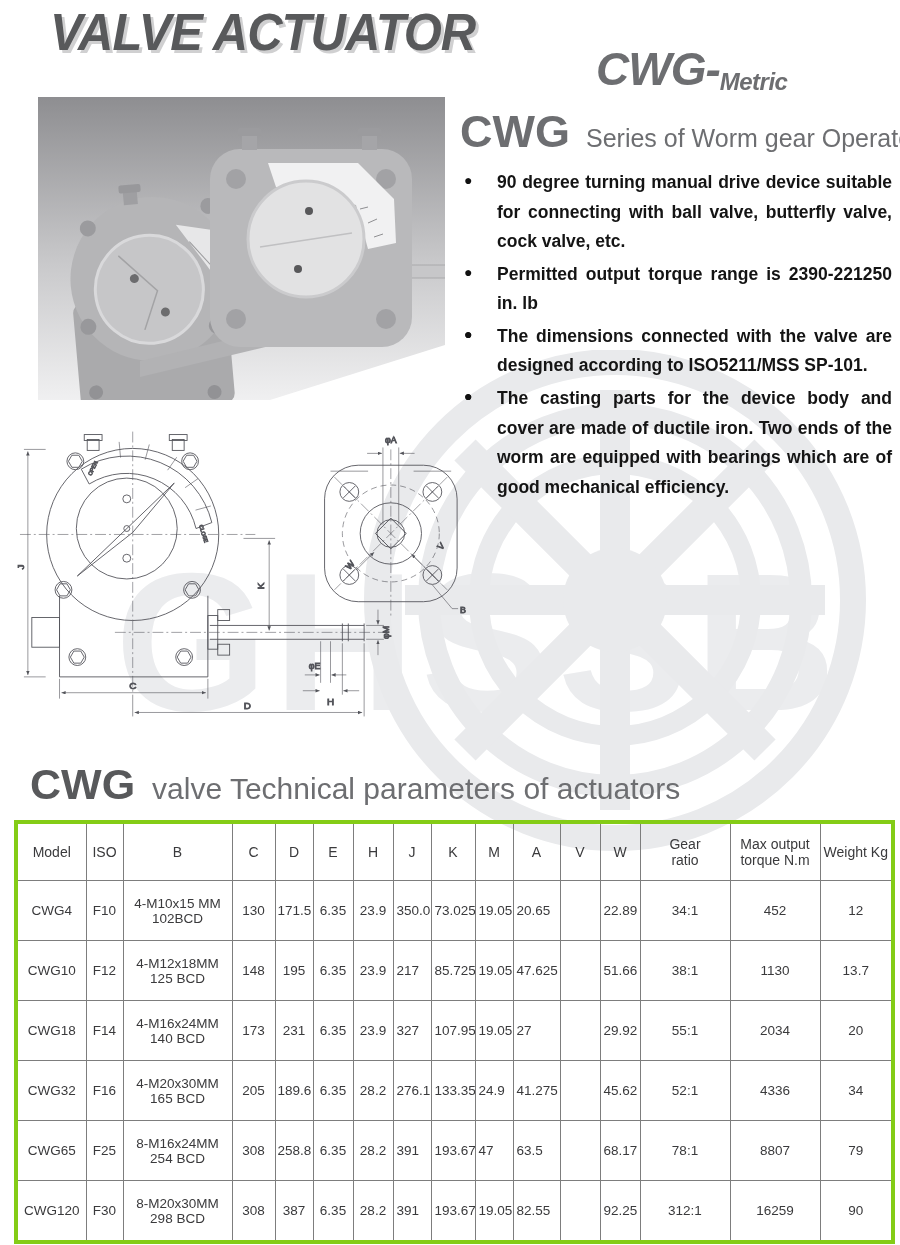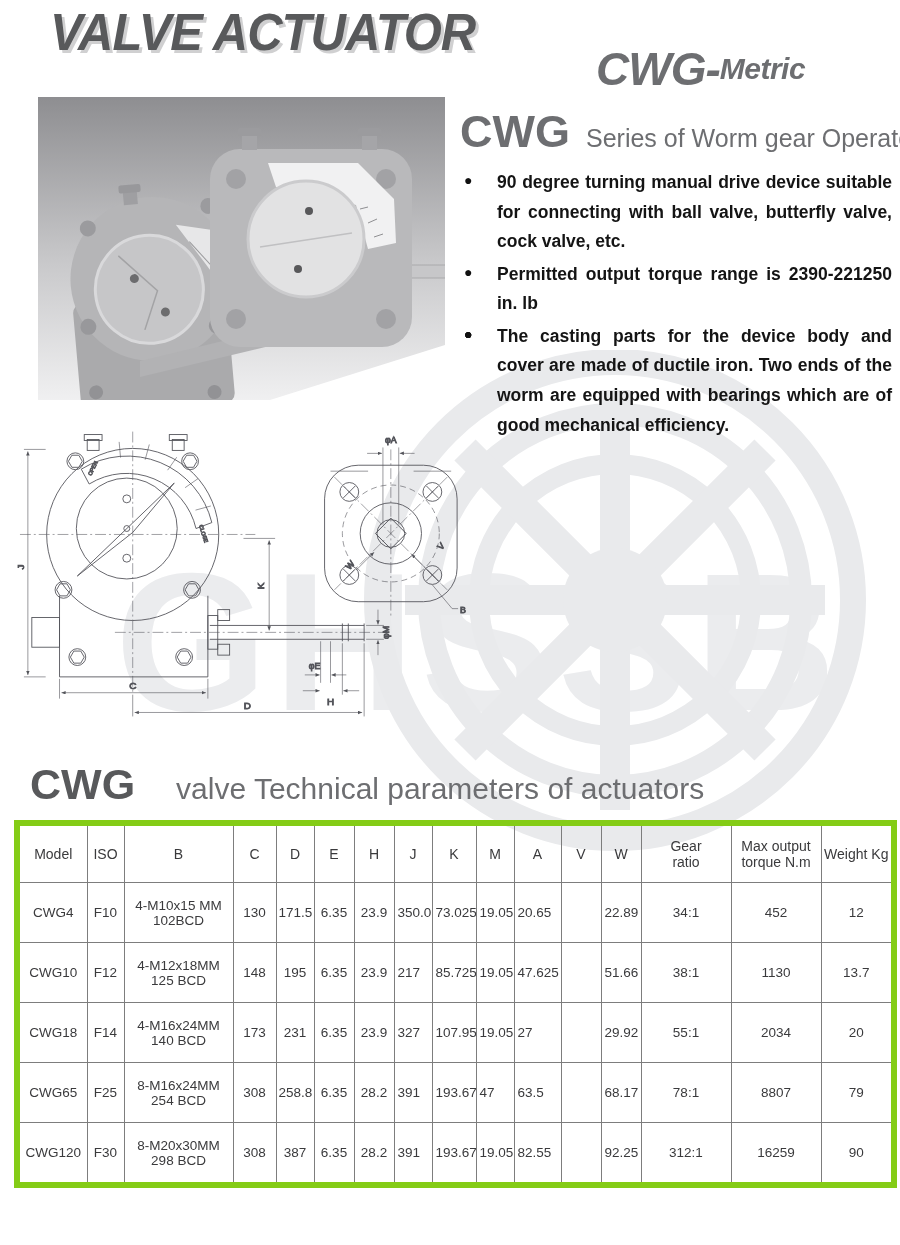--- a/index.html
+++ b/index.html
@@ -9,24 +9,24 @@
 
   
   .wm-text{left:115px;top:545px;font-size:196px;font-weight:bold;color:#ebecee;
            letter-spacing:6px;z-index:0;line-height:1;user-select:none;}
   .wm-wheel{left:330px;top:350px;z-index:0;}
 
   
   .main-title{left:50px;top:4px;font-size:49px;font-weight:bold;font-style:italic;
               color:#58595b;letter-spacing:-1px;z-index:2;
               text-shadow:3px 3px 0 rgba(170,170,172,.55);transform:scaleY(1.04);}
-  .model-title{left:596px;top:42px;display:flex;align-items:center;color:#6d6e71;
+  .model-title{left:596px;top:42px;display:flex;align-items:flex-end;color:#6d6e71;
                font-style:italic;font-weight:bold;z-index:2;}
   .model-title .big{font-size:46px;letter-spacing:-1px;}
-  .model-title .small{font-size:30px;letter-spacing:-0.5px;}
+  .model-title .small{font-size:24px;letter-spacing:-0.5px;}
 
   
   .photo{left:38px;top:97px;width:407px;height:303px;z-index:1;}
 
   
   .features{left:460px;top:106px;width:432px;z-index:1;}
   .series-head{display:flex;align-items:baseline;gap:16px;margin-bottom:10px;}
   .series-head .brand{font-size:45px;font-weight:bold;color:#6d6e71;letter-spacing:0px;}
   .series-head .subtitle{font-size:25px;color:#6d6e71;font-weight:400;white-space:nowrap;}
   ul.feature-list{list-style:none;margin:0;padding:0;}
@@ -34,24 +34,24 @@
       font-size:17.5px;font-weight:bold;line-height:1.69;text-align:justify;color:#141414;}
   ul.feature-list li .dot{position:absolute;left:4px;top:1px;font-size:14px;color:#111;}
 
   
   .drawing{left:16px;top:426px;width:450px;height:300px;z-index:1;}
   .drawing svg text{font-family:"Liberation Sans",sans-serif;fill:#3c3d42;}
 
   
   .table-title{left:30px;top:760px;display:flex;align-items:baseline;gap:17px;z-index:1;}
   .table-title .brand{font-size:43px;font-weight:bold;color:#58595b;}
-  .table-title .rest{font-size:30px;color:#6d6e71;font-weight:400;white-space:nowrap;margin-left:24px;}
+  .table-title .rest{font-size:30px;color:#6d6e71;font-weight:400;white-space:nowrap;}
   .params{left:14px;top:820px;z-index:1;}
   table.spec{border-collapse:collapse;table-layout:fixed;width:877px;background:transparent;
-             border:6px solid #84cc16;}
+             border:4px solid #84cc16;}
   table.spec th,table.spec td{border:1px solid #7d7d7d;padding:1px 2px;color:#3a3a3c;
              text-align:center;white-space:pre-line;overflow:hidden;}
   table.spec th{font-weight:400;font-size:14px;height:54px;}
   table.spec td{font-size:13.5px;height:57px;}
   table.spec td:nth-child(8),table.spec td:nth-child(9),table.spec td:nth-child(10),
   table.spec td:nth-child(11),table.spec td:nth-child(13){text-align:left;padding-left:3px;}
   table.spec td:nth-child(12){text-align:left;padding-right:4px;padding-left:40px;}
 </style>
 </head>
 <body>
@@ -138,21 +138,21 @@
 
   <div class="layer features">
     <div class="series-head">
       <span class="brand">CWG</span>
       <span class="subtitle">Series of Worm gear Operators</span>
     </div>
     <ul class="feature-list">
         <li><span class="dot">●</span><span>90 degree turning manual drive device suitable for connecting with ball valve, butterfly valve, cock valve, etc.</span></li>
         <li><span class="dot">●</span><span>Permitted output torque range is 2390-221250 in. lb</span></li>
         <li><span class="dot">●</span></li>
-        <li><span class="dot">●</span></li>
+        <li><span class="dot">●</span><span>The dimensions connected with the valve are designed according to ISO5211/MSS SP-101.</span></li>
         <li><span class="dot">●</span></li>
         <li><span class="dot">●</span><span>The casting parts for the device body and cover are made of ductile iron. Two ends of the worm are equipped with bearings which are of good mechanical efficiency.</span></li>
       </ul>
   </div>
 
   <div class="layer drawing">
     <svg width="450" height="300" viewBox="0 0 455 300">
       <defs>
         <marker id="arw" orient="auto-start-reverse" markerWidth="8" markerHeight="8" refX="7" refY="3">
           <path d="M0,0 L7,3 L0,6 Z" fill="#53545a"></path>
@@ -388,20 +388,39 @@
             <td>107.95</td>
             <td>19.05</td>
             <td>27</td>
             <td>6.35</td>
             <td>29.92</td>
             <td>55:1</td>
             <td>2034</td>
             <td>20</td>
           </tr>
           <tr>
+            <td>CWG32</td>
+            <td>F16</td>
+            <td>4-M20x30MM
+165 BCD</td>
+            <td>205</td>
+            <td>189.6</td>
+            <td>6.35</td>
+            <td>28.2</td>
+            <td>276.1</td>
+            <td>133.35</td>
+            <td>24.9</td>
+            <td>41.275</td>
+            <td>9.525</td>
+            <td>45.62</td>
+            <td>52:1</td>
+            <td>4336</td>
+            <td>34</td>
+          </tr>
+          <tr>
             <td>CWG65</td>
             <td>F25</td>
             <td>8-M16x24MM
 254 BCD</td>
             <td>308</td>
             <td>258.8</td>
             <td>6.35</td>
             <td>28.2</td>
             <td>391</td>
             <td>193.67</td>

